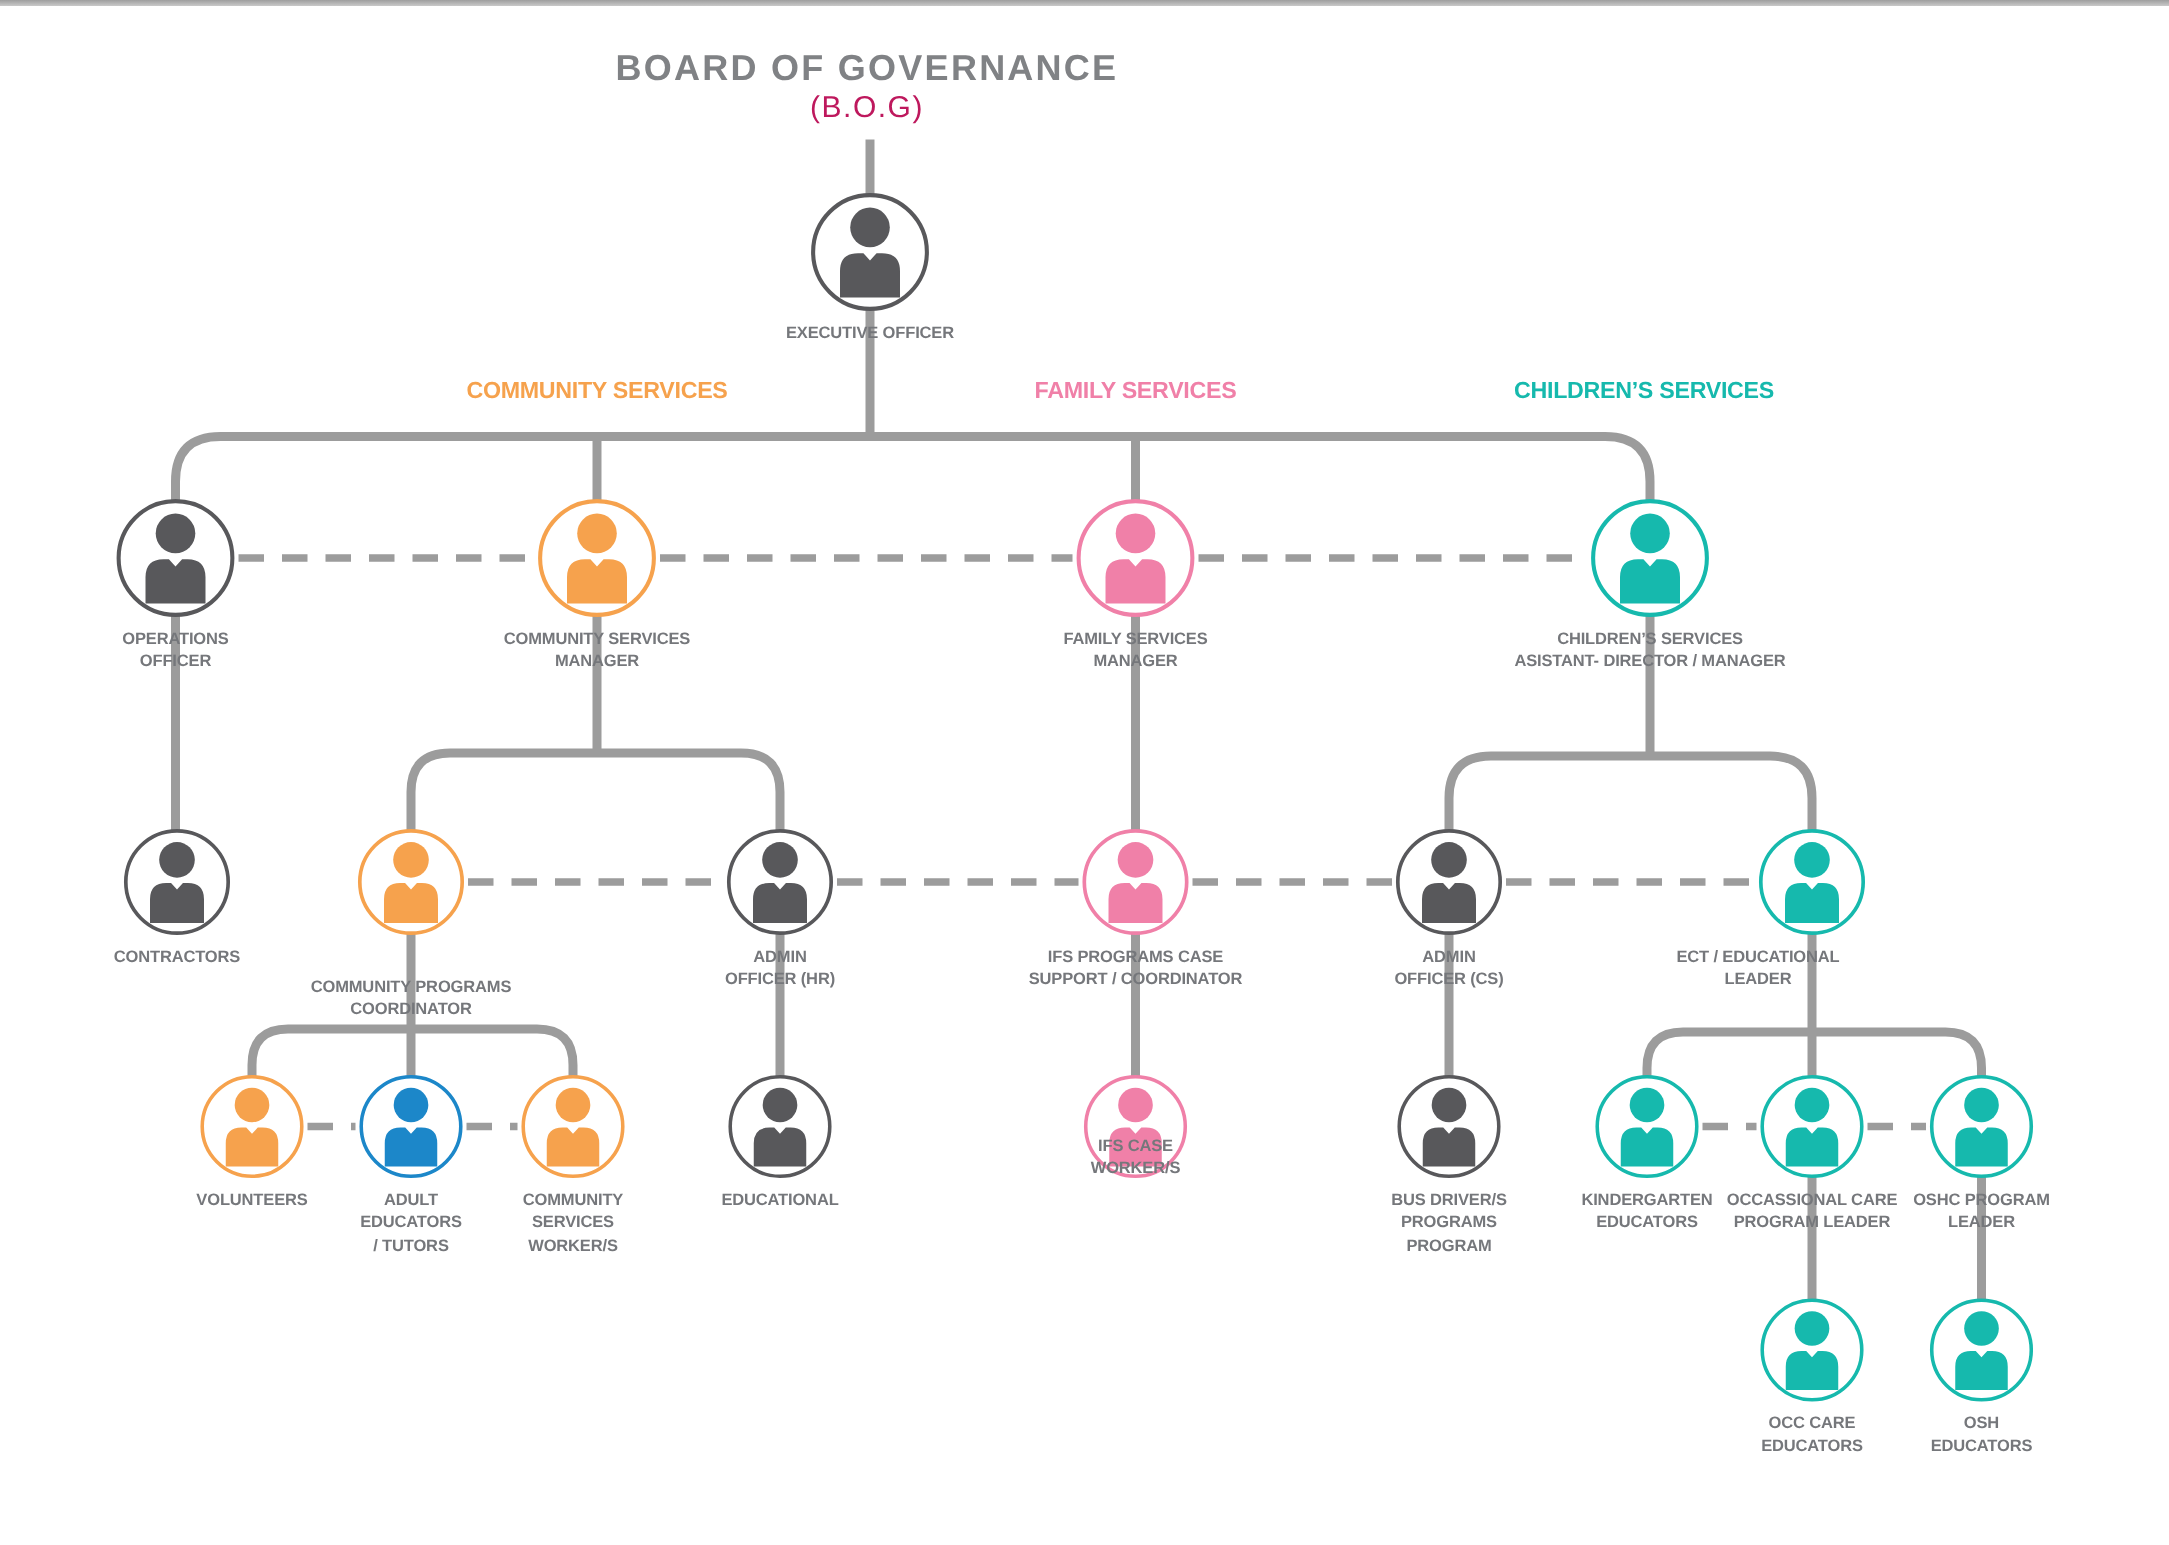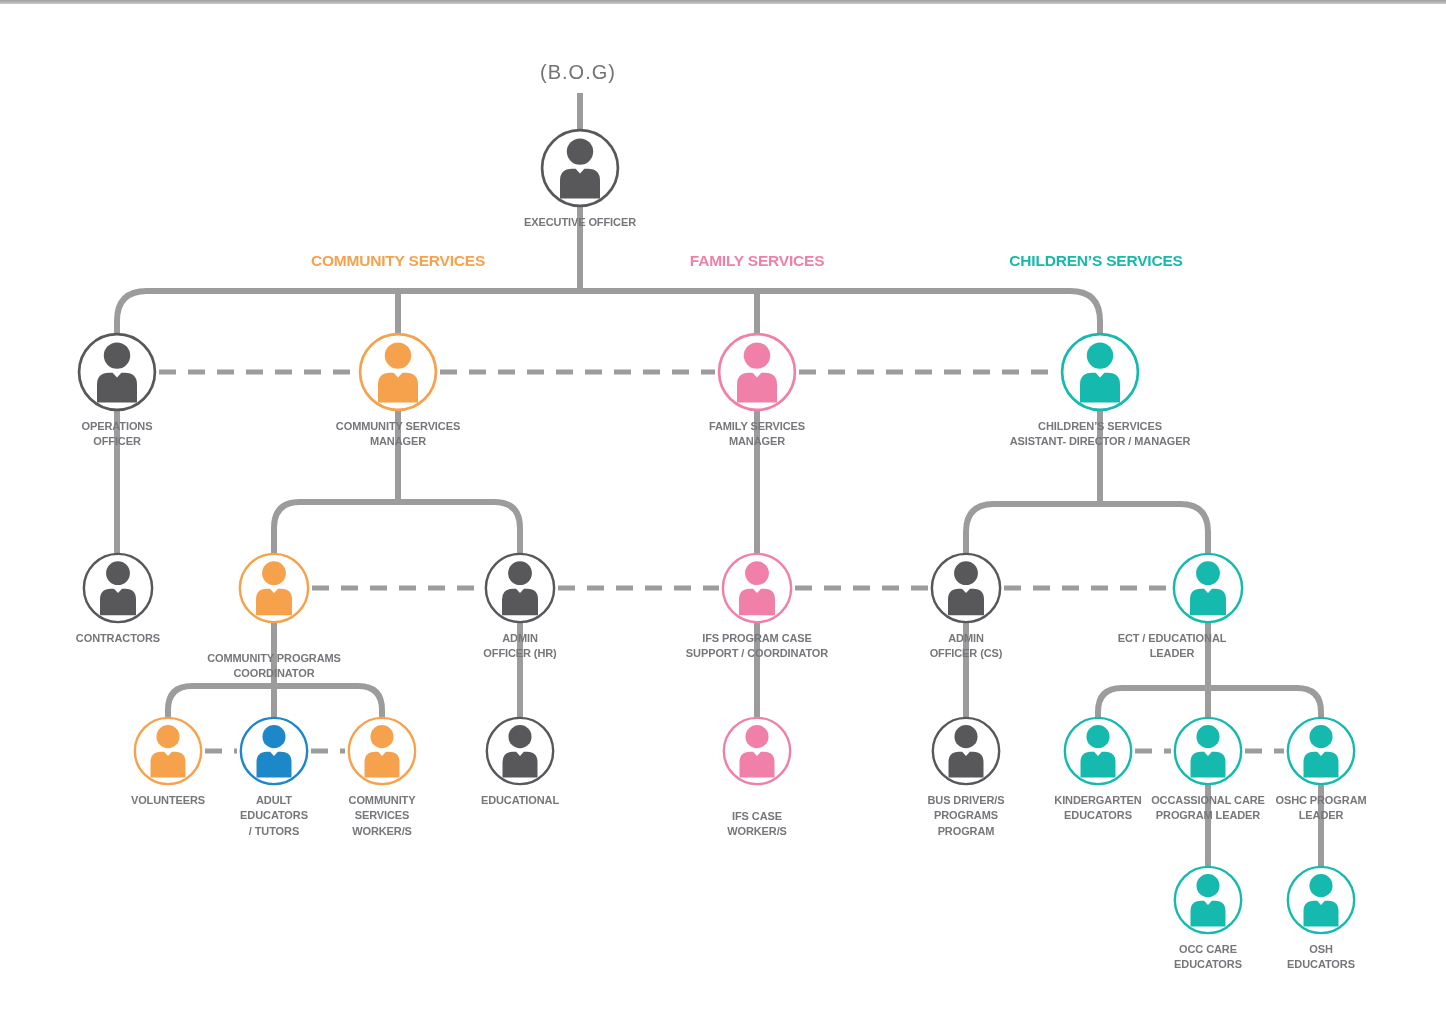--- a/index.html
+++ b/index.html
@@ -8,39 +8,40 @@
     font-family:"Liberation Sans", sans-serif;
   }
   .topbar{position:absolute;left:0;top:0;width:100%;height:4px;
     background:linear-gradient(#9e9e9e,#c9c9c9);}
   .title{
     position:absolute;left:578px;top:32px;transform:translateX(-50%);
     font-size:24px;font-weight:700;letter-spacing:1.5px;color:#808285;white-space:nowrap;
   }
   .subtitle{
     position:absolute;left:578px;top:61px;transform:translateX(-50%);
-    font-size:20px;font-weight:400;letter-spacing:1px;color:#737373;white-space:nowrap;
+    font-size:20px;font-weight:400;letter-spacing:1px;color:#be185d;white-space:nowrap;
   }
   #edges{position:absolute;left:0;top:0;width:1446px;height:1030px;}
   .divhead{
     position:absolute;transform:translateX(-50%);
     font-size:15.5px;font-weight:700;letter-spacing:-0.2px;white-space:nowrap;
   }
   .node{position:absolute;}
   .node svg{display:block;width:100%;height:100%;}
   .nlabel{
     position:absolute;width:240px;margin-left:-120px;text-align:center;
     font-size:11px;font-weight:700;letter-spacing:-0.1px;line-height:1.4;color:#75777b;
   }
 </style>
 </head>
 <body>
 
 <div class="canvas">
   <div class="topbar"></div>
+  <div class="title">BOARD OF GOVERNANCE</div>
   <div class="subtitle">(B.O.G)</div>
   <svg id="edges">
       <path d="M580,93 V130" fill="none" stroke="#9c9c9c" stroke-width="6"></path>
       <path d="M580,206 V291" fill="none" stroke="#9c9c9c" stroke-width="6"></path>
       <path d="M117,334 V321 Q117,291 147,291 H1070 Q1100,291 1100,321 V334" fill="none" stroke="#9c9c9c" stroke-width="6"></path>
       <path d="M398,291 V334" fill="none" stroke="#9c9c9c" stroke-width="6"></path>
       <path d="M757,291 V334" fill="none" stroke="#9c9c9c" stroke-width="6"></path>
       <path d="M159,372 H356" fill="none" stroke="#9c9c9c" stroke-width="5" stroke-dasharray="17 12"></path>
       <path d="M440,372 H715" fill="none" stroke="#9c9c9c" stroke-width="5" stroke-dasharray="17 12"></path>
       <path d="M799,372 H1058" fill="none" stroke="#9c9c9c" stroke-width="5" stroke-dasharray="17 12"></path>
@@ -163,21 +164,21 @@
         <div>OFFICER (HR)</div>
       </div>
       <div class="node" style="left: 721px; top: 552px; height: 72px; width: 72px;">
         <svg viewBox="0 0 100 100">
           <circle cx="50" cy="50" r="47.4" fill="#ffffff" stroke="#f080a8" stroke-width="3.4"></circle>
           <circle cx="50" cy="29.5" r="16.5" fill="#f080a8"></circle>
           <path d="M25,88 L25,66 Q25,51 40,51 L44.5,51 L50,57 L55.5,51 L60,51 Q75,51 75,66 L75,88 Z" fill="#f080a8"></path>
         </svg>
       </div>
       <div class="nlabel" style="left: 757px; top: 631px;">
-        <div>IFS PROGRAM CASE</div>
+        <div>IFS PROGRAMS CASE</div>
         <div>SUPPORT / COORDINATOR</div>
       </div>
       <div class="node" style="left: 930px; top: 552px; height: 72px; width: 72px;">
         <svg viewBox="0 0 100 100">
           <circle cx="50" cy="50" r="47.4" fill="#ffffff" stroke="#58585b" stroke-width="3.4"></circle>
           <circle cx="50" cy="29.5" r="16.5" fill="#58585b"></circle>
           <path d="M25,88 L25,66 Q25,51 40,51 L44.5,51 L50,57 L55.5,51 L60,51 Q75,51 75,66 L75,88 Z" fill="#58585b"></path>
         </svg>
       </div>
       <div class="nlabel" style="left: 966px; top: 631px;">
@@ -239,21 +240,21 @@
       <div class="nlabel" style="left: 520px; top: 793px;">
         <div>EDUCATIONAL</div>
       </div>
       <div class="node" style="left: 722px; top: 716px; height: 70px; width: 70px;">
         <svg viewBox="0 0 100 100">
           <circle cx="50" cy="50" r="47.4" fill="#ffffff" stroke="#f080a8" stroke-width="3.4"></circle>
           <circle cx="50" cy="29.5" r="16.5" fill="#f080a8"></circle>
           <path d="M25,88 L25,66 Q25,51 40,51 L44.5,51 L50,57 L55.5,51 L60,51 Q75,51 75,66 L75,88 Z" fill="#f080a8"></path>
         </svg>
       </div>
-      <div class="nlabel" style="left: 757px; top: 809px;">
+      <div class="nlabel" style="left: 757px; top: 757px;">
         <div>IFS CASE</div>
         <div>WORKER/S</div>
       </div>
       <div class="node" style="left: 931px; top: 716px; height: 70px; width: 70px;">
         <svg viewBox="0 0 100 100">
           <circle cx="50" cy="50" r="47.4" fill="#ffffff" stroke="#58585b" stroke-width="3.4"></circle>
           <circle cx="50" cy="29.5" r="16.5" fill="#58585b"></circle>
           <path d="M25,88 L25,66 Q25,51 40,51 L44.5,51 L50,57 L55.5,51 L60,51 Q75,51 75,66 L75,88 Z" fill="#58585b"></path>
         </svg>
       </div>

